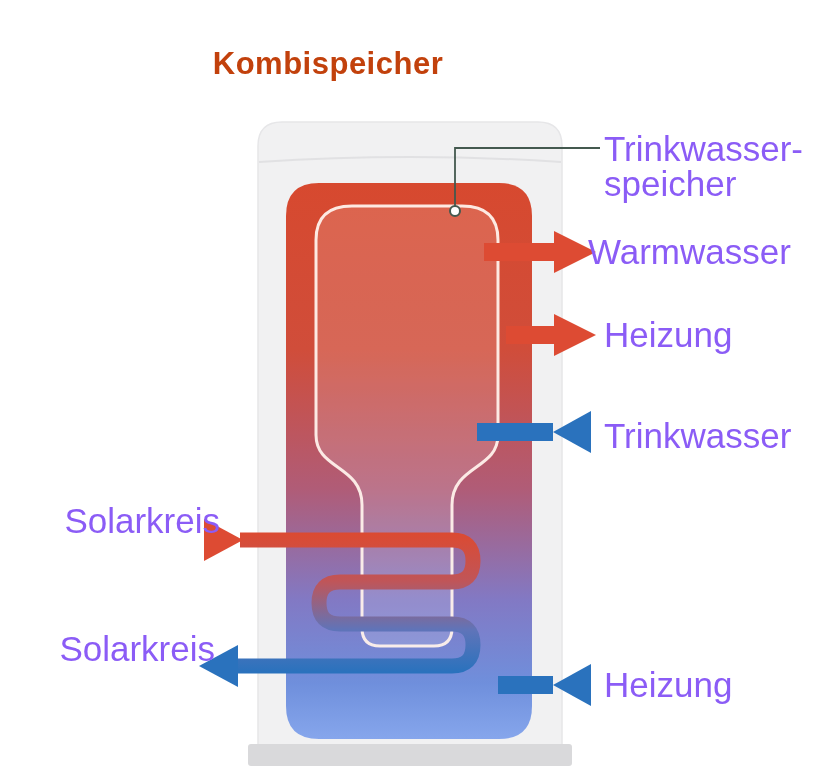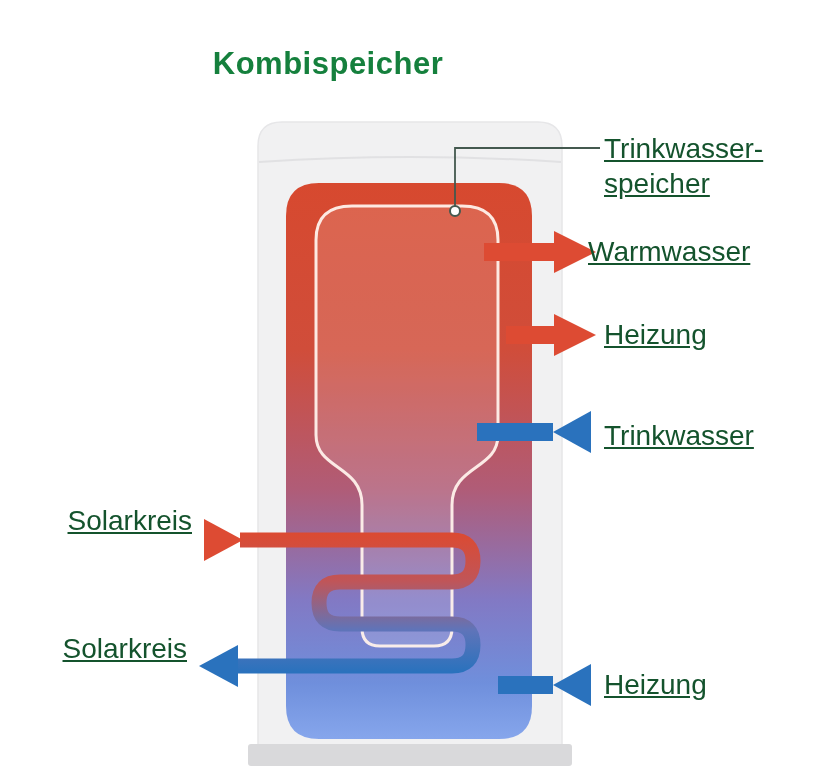--- a/index.html
+++ b/index.html
@@ -3,27 +3,27 @@
 <meta charset="utf-8">
 <style>
   html,body{margin:0;padding:0;background:#ffffff;}
   .stage{
     position:relative;width:828px;height:782px;background:#ffffff;
     font-family:"Liberation Sans","DejaVu Sans",sans-serif;overflow:hidden;
   }
   .stage svg{position:absolute;left:0;top:0;}
   .title{
     position:absolute;left:0;top:46px;width:656px;text-align:center;
-    font-size:31px;font-weight:700;color:#15803d;letter-spacing:0.5px;
+    font-size:31px;font-weight:700;color:#c2410c;letter-spacing:0.5px;
   }
   .lbl{
-    position:absolute;font-size:28px;color:#14532d;line-height:34px;white-space:nowrap;text-decoration:underline;
+    position:absolute;font-size:35px;color:#8b5cf6;line-height:34px;white-space:nowrap;
   }
   .lbl span{display:block;}
-  .lbl.right-align{text-align:right;}
+  .lbl.right-align{text-align:right;padding-left:28px;}
   .l-innertank{left:604px;top:131px;line-height:35px;}
   .l-warmwasser{left:588px;top:235px;}
   .l-heizung-top{left:604px;top:318px;}
   .l-trinkwasser{left:604px;top:419px;}
   .l-heizung-bottom{left:604px;top:668px;}
   .l-solar-return{left:0;width:192px;top:503px;line-height:35px;}
   .l-solar-flow{left:0;width:187px;top:631px;line-height:35px;}
 </style>
 </head>
 <body>

